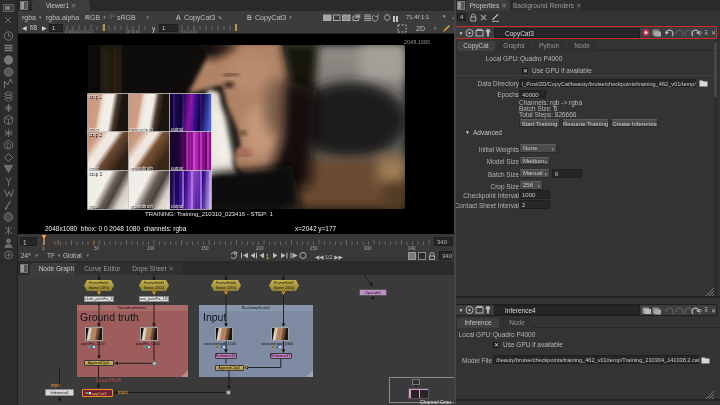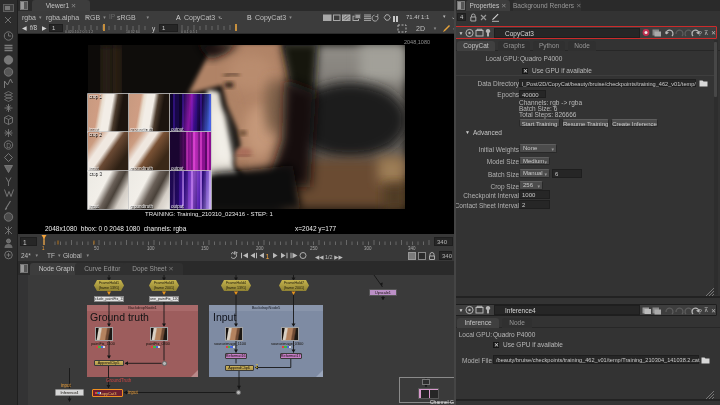--- a/index.html
+++ b/index.html
@@ -21,21 +21,21 @@
 .tab { position:absolute; height:11px; background:#3d3d3d; color:#c6c6c6; font-size:6.5px; line-height:11px; text-align:center; border-radius:3px 3px 0 0; white-space:nowrap; overflow:hidden; }
 .tab.dim { background:#303030; color:#989898; }
 
 .dd { position:absolute; color:#bfbfbf; font-size:7px; line-height:12px; }
 .dd:after { content:"▾"; font-size:5px; color:#8f8f8f; margin-left:3px; vertical-align:1px; }
 
 
 #ruler { position:absolute; left:18px; top:234px; width:436px; height:16px; background:#383838; }
 #transport { position:absolute; left:18px; top:250px; width:436px; height:11px; background:#383838; }
 #dgtabs { position:absolute; left:18px; top:261px; width:436px; height:14px; background:#2a2a2a; }
-#ngraph { position:absolute; left:28px; top:275px; width:436px; height:130px; background:#3a3a3a; overflow:hidden;text-decoration:underline; }
+#ngraph { position:absolute; left:18px; top:275px; width:436px; height:130px; background:#3a3a3a; overflow:hidden;text-decoration:underline; }
 
 
 #rpanel { position:absolute; left:454px; top:0; width:266px; height:405px; background:#333; }
 #rpanel .hl { position:absolute; left:0; top:0; width:1.5px; height:405px; background:#454545; }
 
 .fld { position:absolute; background:#262626; border:1px solid #1e1e1e; color:#c9c9c9; font-size:6px; line-height:7px; padding-left:2px; }
 .btn { position:absolute; background:#4c4c4c; border:1px solid #282828; border-top-color:#5e5e5e; color:#cacaca; font-size:6px; text-align:center; border-radius:2px; white-space:nowrap; }
 .lbl { position:absolute; color:#b2b2b2; font-size:6.5px; text-align:right; white-space:nowrap; }
 .ddb { position:absolute; background:#4c4c4c; border:1px solid #282828; border-top-color:#5e5e5e; color:#c9c9c9; font-size:6px; border-radius:2px; padding-left:3px; }
 .ddb:after { content:"▾"; font-size:5px; color:#999; position:absolute; right:2px; top:1px; }

